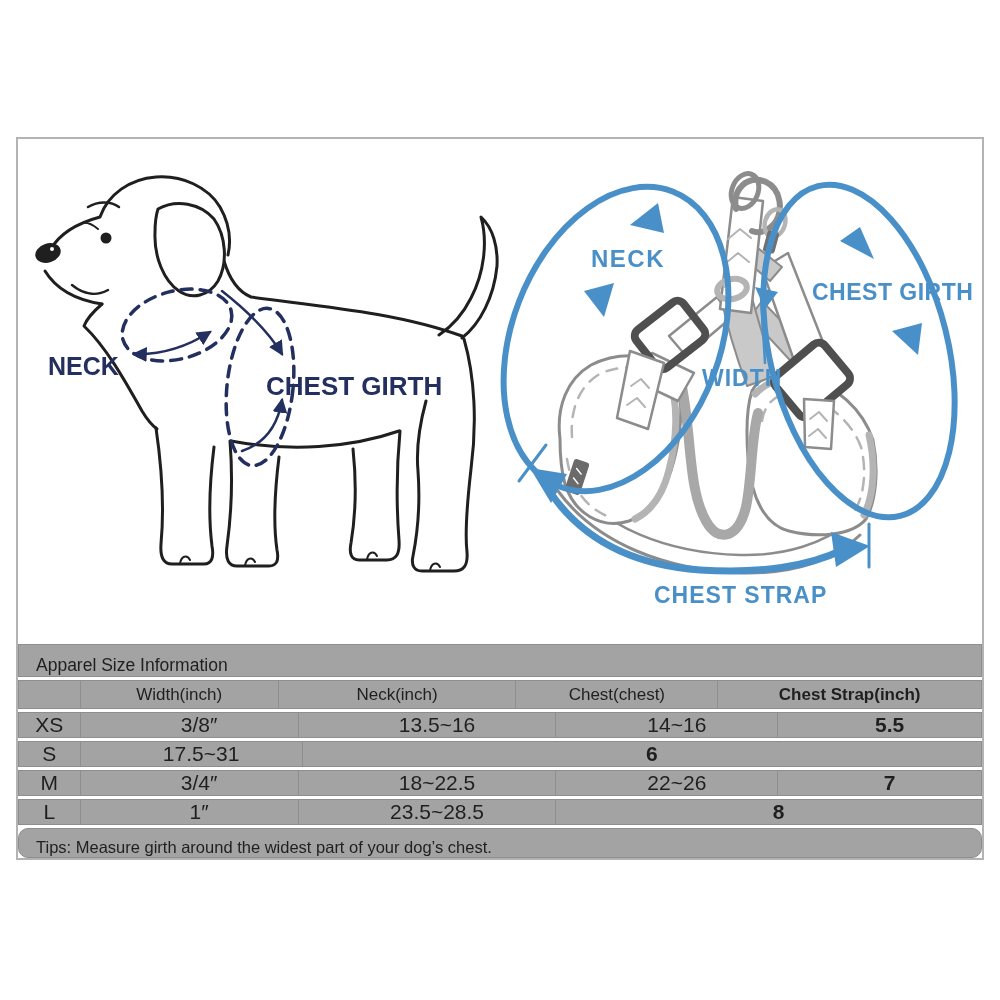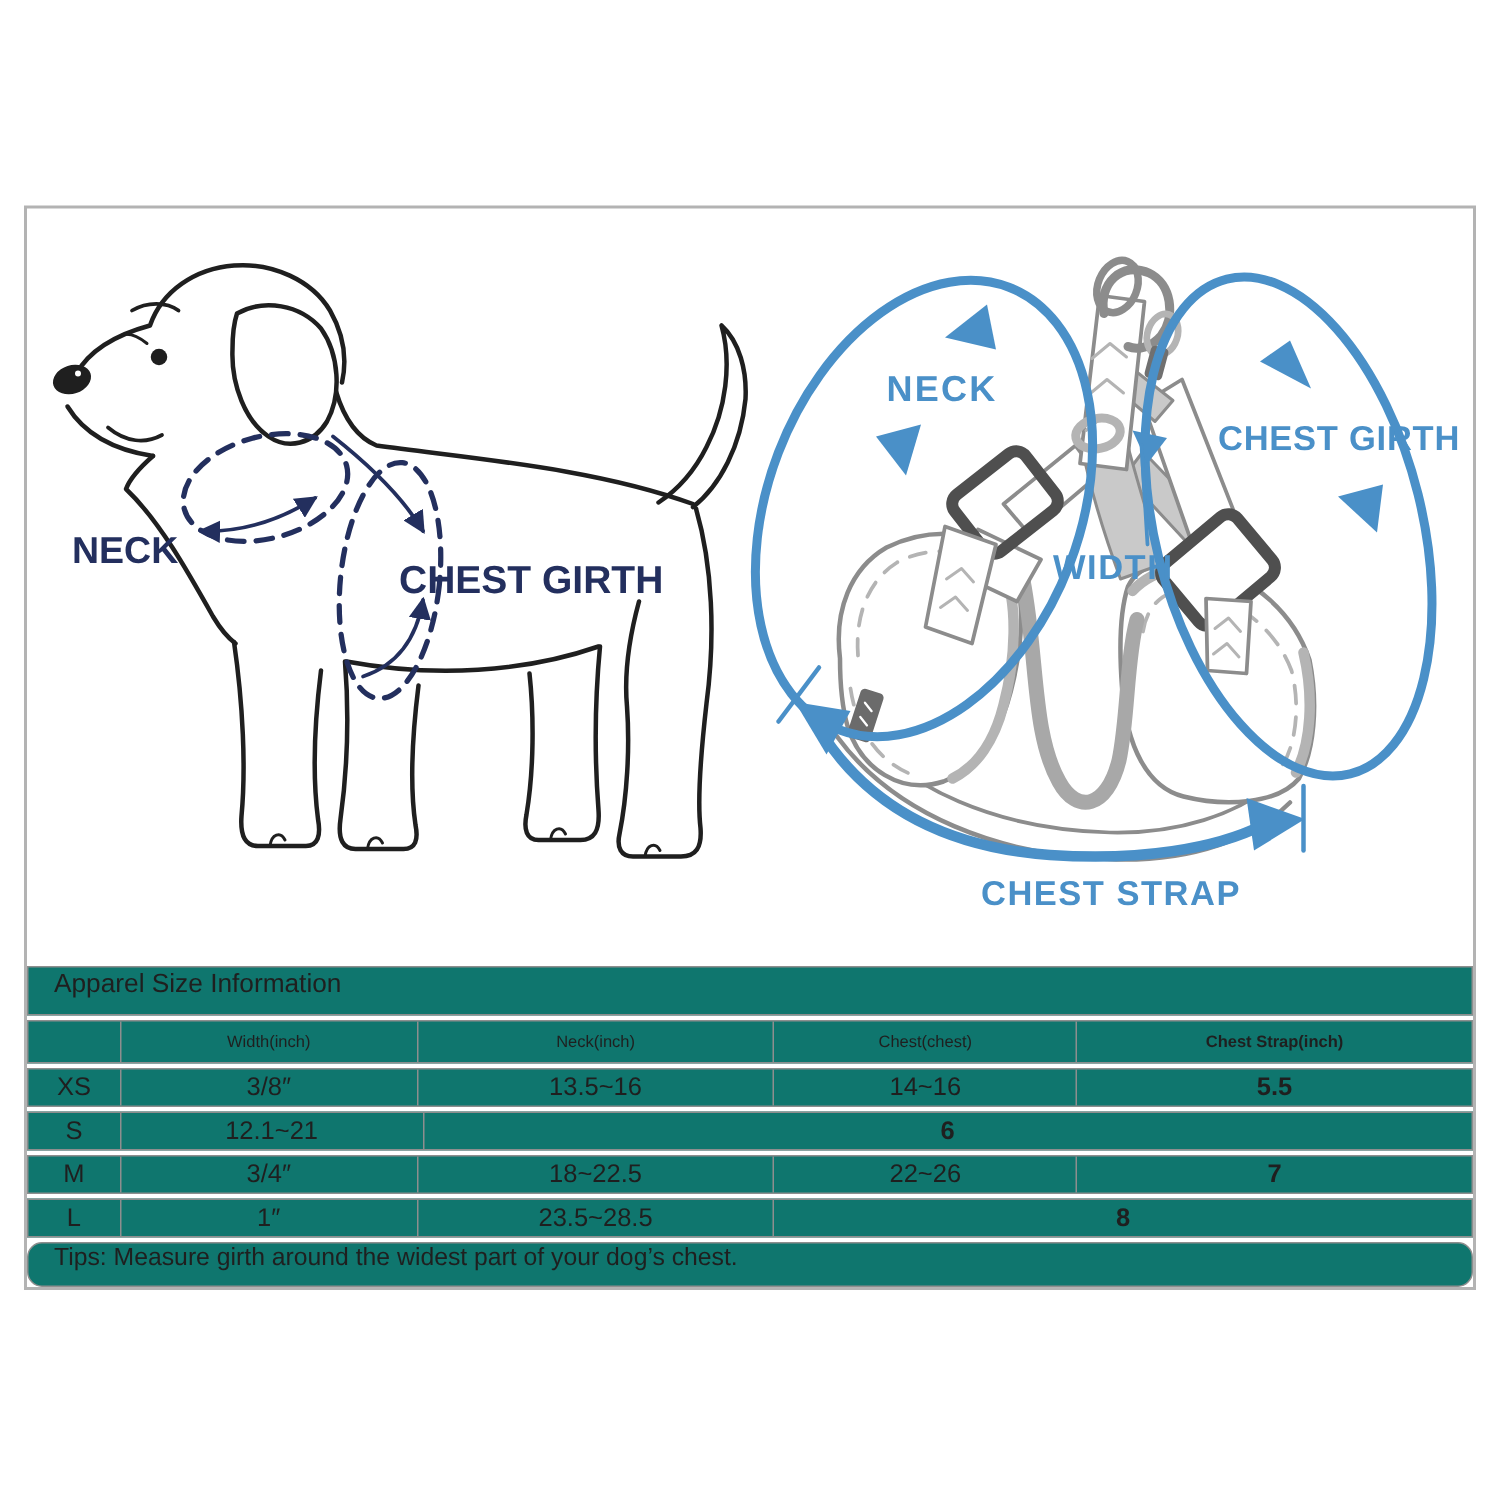--- a/index.html
+++ b/index.html
@@ -9,25 +9,25 @@
     position:relative;overflow:hidden;
   }
   .panel{
     position:absolute;left:16px;top:137px;width:968px;height:723px;
     border:2px solid var(--panel-border);box-sizing:border-box;background:#fff;
   }
   .diagram{position:relative;width:100%;height:505px;}
   .diagram svg{display:block;width:100%;height:100%;}
   .row{
     box-sizing:border-box;border:1px solid var(--table-line);
-    margin-top:3px;display:flex;align-items:flex-start;background:#0f766e;
+    margin-top:3px;display:flex;align-items:flex-end;background:#a3a3a3;
   }
   .row.title{margin-top:0;height:33px;font-size:17.5px;padding-left:17px;}
-  .row.header{height:29px;font-size:11px;}
-  .row.data{height:26px;font-size:17px;}
+  .row.header{height:29px;font-size:17px;}
+  .row.data{height:26px;font-size:21px;gap:20px;}
   .row.tips{height:30px;font-size:16.5px;padding-left:17px;border-radius:10px;}
   .cell{
     height:100%;display:flex;align-items:center;justify-content:center;
     border-right:1px solid var(--table-line);box-sizing:border-box;
     white-space:nowrap;
   }
   .cell:last-child{border-right:none;font-weight:bold;}
   .c0{width:6.4%;}.c1{width:20.6%;}.c2{width:24.7%;}.c3{width:21.0%;}.c4{flex:1;}
 
   
@@ -186,21 +186,21 @@
     <div id="data-rows">
         <div class="row data">
           <div class="cell c0">XS</div>
           <div class="cell c1">3/8″</div>
           <div class="cell c2">13.5~16</div>
           <div class="cell c3">14~16</div>
           <div class="cell c4">5.5</div>
         </div>
         <div class="row data">
           <div class="cell c0">S</div>
-          <div class="cell c3">12.1~21</div>
+          <div class="cell c3">17.5~31</div>
           <div class="cell c4">6</div>
         </div>
         <div class="row data">
           <div class="cell c0">M</div>
           <div class="cell c1">3/4″</div>
           <div class="cell c2">18~22.5</div>
           <div class="cell c3">22~26</div>
           <div class="cell c4">7</div>
         </div>
         <div class="row data">

